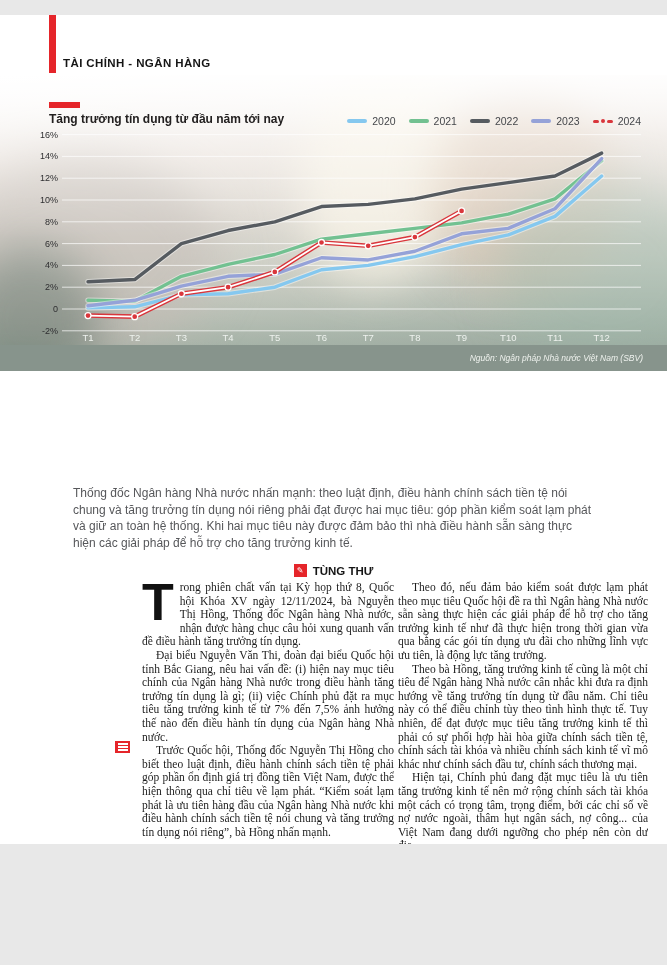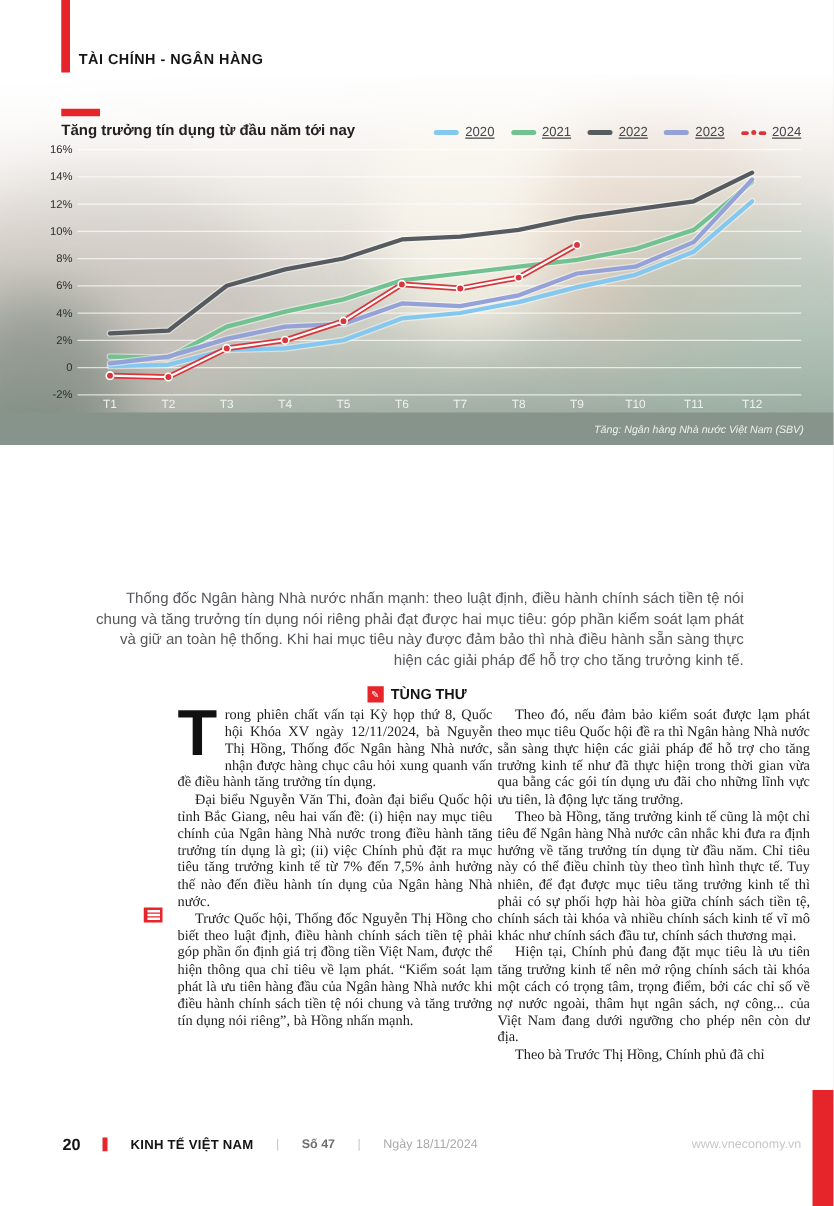--- a/index.html
+++ b/index.html
@@ -1,16 +1,16 @@
 <!DOCTYPE html>
 <html><head>
 <meta charset="utf-8">
 <style>
   html,body{margin:0;padding:0;background:#e8e8e8;}
-  .page{position:relative;width:667px;height:965px;margin:0 auto;background:#ffffff;
+  .page{position:relative;width:667px;height:829px;margin:15px auto;background:#ffffff;
         overflow:hidden;font-family:"Liberation Sans",sans-serif;color:#1a1a1a;}
 
   
   .accent-bar{position:absolute;left:49px;top:0;width:7px;height:58px;background:#e5252a;}
   .section-label{position:absolute;left:63px;top:42px;font-size:11.5px;font-weight:700;
         letter-spacing:.4px;color:#151515;}
 
   
   .hero{position:absolute;left:0;top:60px;width:667px;height:296px;overflow:hidden;
         background:linear-gradient(176deg,#fefefe 0%,#f5f1ee 10%,#e6ddd5 28%,#d2ccc2 46%,#bcc0b4 66%,#9dab9f 84%,#8a978e 100%);}
@@ -18,36 +18,36 @@
   .b1{left:-60px;top:80px;width:280px;height:200px;background:rgba(185,178,170,.75);}
   .b2{left:300px;top:-30px;width:170px;height:240px;background:rgba(246,240,224,.8);transform:rotate(12deg);}
   .b3{left:430px;top:10px;width:190px;height:210px;background:rgba(208,178,152,.55);}
   .b4{left:-40px;top:170px;width:140px;height:150px;background:rgba(58,82,70,.45);}
   .b5{right:-50px;top:100px;width:220px;height:200px;background:rgba(148,176,160,.5);}
   .hero-veil{position:absolute;inset:0;background:linear-gradient(180deg,rgba(255,255,255,.92) 0%,rgba(255,255,255,.55) 22%,rgba(255,255,255,.25) 55%,rgba(255,255,255,.05) 100%);}
   .chart-accent{position:absolute;left:49px;top:27px;width:31px;height:6px;background:#e5252a;}
   .chart-title{position:absolute;left:49px;top:37px;font-size:12px;font-weight:700;color:#232020;}
   .legend{position:absolute;right:26px;top:40px;display:flex;gap:13px;align-items:center;}
   .legend-item{display:flex;align-items:center;gap:5px;}
-  .legend-label{font-size:10.5px;color:#45474b;text-decoration:underline;}
+  .legend-label{font-size:10.5px;color:#45474b;}
   .swatch{width:20px;height:3.5px;border-radius:2px;}
   .swatch-dashdot{display:flex;align-items:center;gap:2px;}
   .swatch-dashdot i{display:block;height:3px;width:6px;border-radius:1.5px;}
   .swatch-dashdot i.dot{width:4px;height:4px;border-radius:50%;}
   .chart-svg{position:absolute;inset:0;}
   .source-strip{position:absolute;left:0;bottom:0;width:100%;height:26px;background:#87948c;}
   .source-text{position:absolute;right:24px;bottom:8px;font-size:8.5px;font-style:italic;color:#eef1ed;}
 
   
   .headline{position:absolute;left:0;top:372px;width:667px;text-align:center;color:#141414;}
   .headline div{font-size:40px;font-weight:700;line-height:45px;letter-spacing:-.5px;
         transform:scaleX(.82);transform-origin:center;}
 
   
-  .lead{position:absolute;left:73px;top:470px;width:522px;text-align:right;font-size:12px;
+  .lead{position:absolute;left:73px;top:470px;width:522px;text-align:left;font-size:12px;
         line-height:16.5px;color:#56575a;}
 
   
   .byline{position:absolute;left:0;top:549px;width:667px;display:flex;justify-content:center;
         align-items:center;gap:6px;}
   .byline-icon{width:13px;height:13px;background:#e5252a;color:#fff;font-size:8px;line-height:13px;
         text-align:center;}
   .byline-name{font-size:11.5px;font-weight:700;color:#151515;}
 
   
@@ -174,21 +174,21 @@
         <circle cx="181.4" cy="218.74" r="3" fill="#d9363c" stroke="#ffffff" stroke-width="1.3"></circle>
         <circle cx="228.10000000000002" cy="212.2" r="3" fill="#d9363c" stroke="#ffffff" stroke-width="1.3"></circle>
         <circle cx="274.8" cy="196.94" r="3" fill="#d9363c" stroke="#ffffff" stroke-width="1.3"></circle>
         <circle cx="321.5" cy="167.51" r="3" fill="#d9363c" stroke="#ffffff" stroke-width="1.3"></circle>
         <circle cx="368.20000000000005" cy="170.78" r="3" fill="#d9363c" stroke="#ffffff" stroke-width="1.3"></circle>
         <circle cx="414.90000000000003" cy="162.06" r="3" fill="#d9363c" stroke="#ffffff" stroke-width="1.3"></circle>
         <circle cx="461.6" cy="135.89999999999998" r="3" fill="#d9363c" stroke="#ffffff" stroke-width="1.3"></circle>
       </svg>
 
     <div class="source-strip"></div>
-    <div class="source-text">Tăng: Ngân hàng Nhà nước Việt Nam (SBV)</div>
+    <div class="source-text">Nguồn: Ngân pháp Nhà nước Việt Nam (SBV)</div>
   </div>
 
 
   <div class="lead">Thống đốc Ngân hàng Nhà nước nhấn mạnh: theo luật định, điều hành chính sách tiền tệ nói chung và tăng trưởng tín dụng nói riêng phải đạt được hai mục tiêu: góp phần kiểm soát lạm phát và giữ an toàn hệ thống. Khi hai mục tiêu này được đảm bảo thì nhà điều hành sẵn sàng thực hiện các giải pháp để hỗ trợ cho tăng trưởng kinh tế.</div>
 
   <div class="byline">
     <span class="byline-icon">✎</span>
     <span class="byline-name">TÙNG THƯ</span>
   </div>
 

